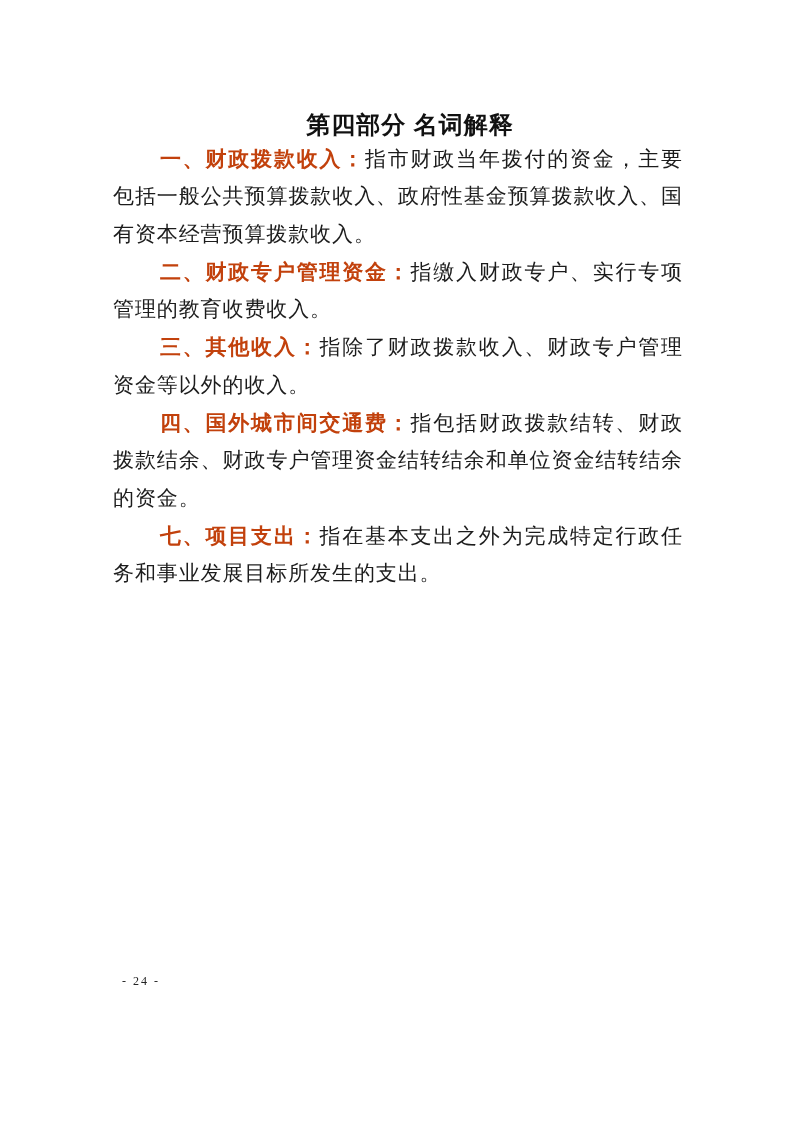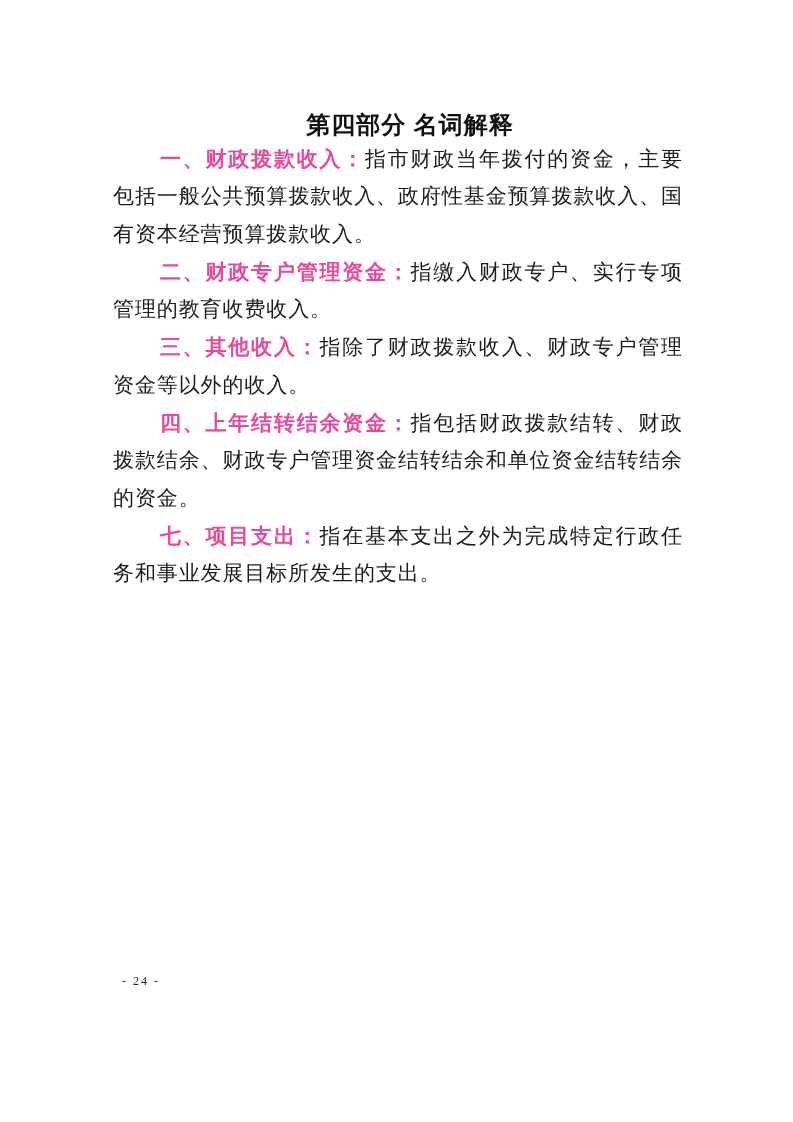--- a/index.html
+++ b/index.html
@@ -46,21 +46,21 @@
     text-indent: 47px;
     font-family: "Liberation Serif", serif;
     color: #1c1c1c;
   }
   .para.no-indent {
     text-indent: 0;
   }
   .term {
     font-family: "Liberation Sans", sans-serif;
     font-weight: 700;
-    color: #ec4899;
+    color: #c2410c;
   }
   .def {
     font-family: "Liberation Serif", serif;
     font-weight: 400;
   }
   .page-footer {
     position: absolute;
     top: 974px;
     left: 122px;
     font-family: "Liberation Serif", serif;
@@ -78,21 +78,21 @@
   <h1 class="doc-title">第四部分 名词解释</h1>
 
   <div class="doc-body">
 
     <p class="para"><span class="term">一、财政拨款收入：</span><span class="def">指市财政当年拨付的资金，主要包括一般公共预算拨款收入、政府性基金预算拨款收入、国有资本经营预算拨款收入。</span></p>
 
     <p class="para"><span class="term">二、财政专户管理资金：</span><span class="def">指缴入财政专户、实行专项管理的教育收费收入。</span></p>
 
     <p class="para"><span class="term">三、其他收入：</span><span class="def">指除了财政拨款收入、财政专户管理资金等以外的收入。</span></p>
 
-    <p class="para"><span class="term">四、上年结转结余资金：</span><span class="def">指包括财政拨款结转、财政拨款结余、财政专户管理资金结转结余和单位资金结转结余的资金。</span></p>
+    <p class="para"><span class="term">四、国外城市间交通费：</span><span class="def">指包括财政拨款结转、财政拨款结余、财政专户管理资金结转结余和单位资金结转结余的资金。</span></p>
 
 
 
     <p class="para"><span class="term">七、项目支出：</span><span class="def">指在基本支出之外为完成特定行政任务和事业发展目标所发生的支出。</span></p>
 
 
   </div>
 
   <div class="page-footer">- 24 -</div>
 

